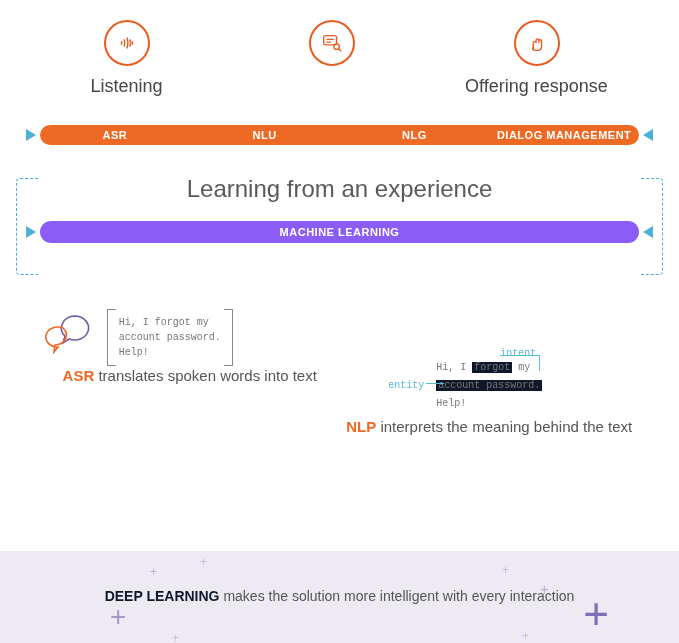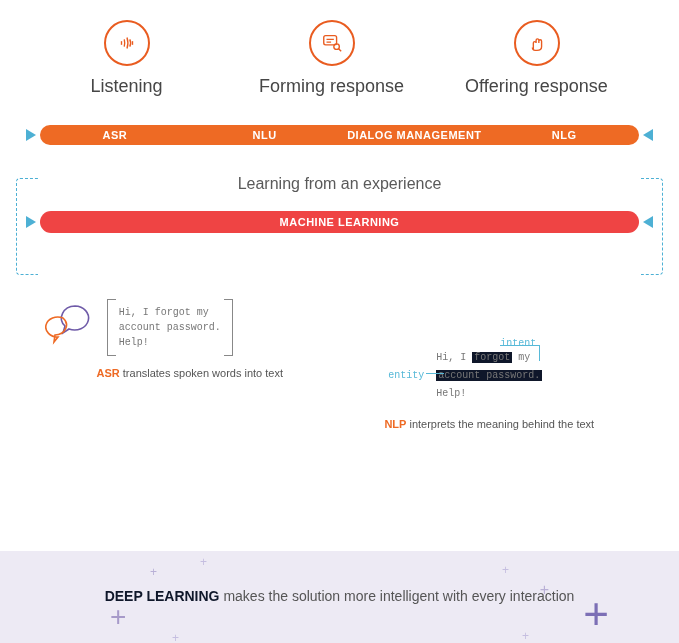--- a/index.html
+++ b/index.html
@@ -48,28 +48,28 @@
     width: 0; height: 0;
     border-top: 6px solid transparent;
     border-bottom: 6px solid transparent;
   }
   .arrow-left  { left: -14px; border-left: 10px solid #4db0d4; }
   .arrow-right { right: -14px; border-right: 10px solid #4db0d4; }
 
   
   .learn-text {
     text-align: center;
-    font-size: 16px;
+    font-size: 24px;
     color: #5a5a5a;
     margin: 30px 0 18px 0;
   }
 
   
   .purple-bar {
-    background: #ef4444;
+    background: #8b5cf6;
     color: #fff;
     border-radius: 12px;
     padding: 5px 0;
     text-align: center;
     font-size: 11px;
     font-weight: 700;
     letter-spacing: 0.5px;
   }
   .purple-wrap { position: relative; margin: 0 40px; }
   .dash-left, .dash-right {
@@ -103,24 +103,23 @@
     content: "";
     position: absolute;
     top: 0; bottom: 0;
     width: 8px;
     border: 1px solid #888;
   }
   .brackets::before { left: 0; border-right: none; }
   .brackets::after  { right: 0; border-left: none; }
 
   .ex-cap {
-    font-size: 11px;
+    font-size: 15px;
     color: #555;
     text-align: center;
-    margin-top: 10px;
     line-height: 1.3;
   }
   .ex-cap b.asr { color: #ee6a24; font-weight: 600; }
   .ex-cap b.nlp { color: #ee6a24; font-weight: 600; }
 
   
   .nlp-sample {
     font-family: "Courier New", monospace;
     font-size: 10px;
     color: #777;
@@ -184,39 +183,38 @@
   </div>
   <div class="stage">
     <div class="circle-icon">
       <svg viewBox="0 0 24 24" width="22" height="22">
           <rect x="3" y="4" width="14" height="10" rx="2"></rect>
           <path d="M6 8 h8 M6 11 h5"></path>
           <circle cx="17" cy="16" r="3"></circle>
           <path d="M19.2 18.2 L22 21"></path>
         </svg>
     </div>
-    <div class="stage-label">Forming response</div>
   </div>
   <div class="stage">
     <div class="circle-icon">
       <svg viewBox="0 0 24 24" width="22" height="22">
           <path d="M8 20 v-8 a1.5 1.5 0 0 1 3 0 M11 12 v-3 a1.5 1.5 0 0 1 3 0 v3 M14 12 v-2 a1.5 1.5 0 0 1 3 0 v6 c0 3 -2 4 -5 4 h-2 c-2 0 -3 -1 -3 -3"></path>
         </svg>
     </div>
     <div class="stage-label">Offering response</div>
   </div>
 </div>
 
 <div class="bar-wrap">
   <div class="arrow-left"></div>
   <div class="orange-bar">
     <span>ASR</span>
     <span>NLU</span>
+    <span>NLG</span>
     <span>DIALOG MANAGEMENT</span>
-    <span>NLG</span>
   </div>
   <div class="arrow-right"></div>
 </div>
 
 <div class="learn-text">Learning from an experience</div>
 
 <div class="purple-wrap">
   <div class="arrow-left"></div>
   <div class="purple-bar">MACHINE LEARNING</div>
   <div class="arrow-right"></div>

